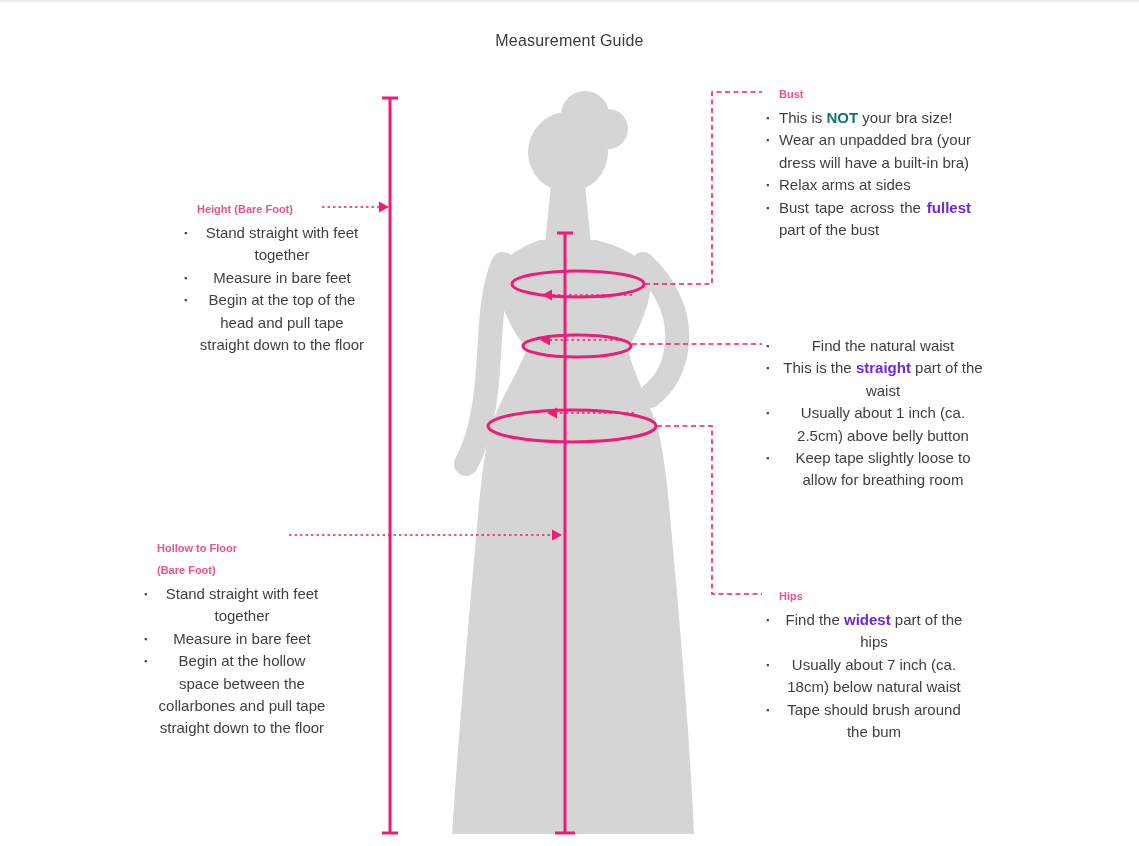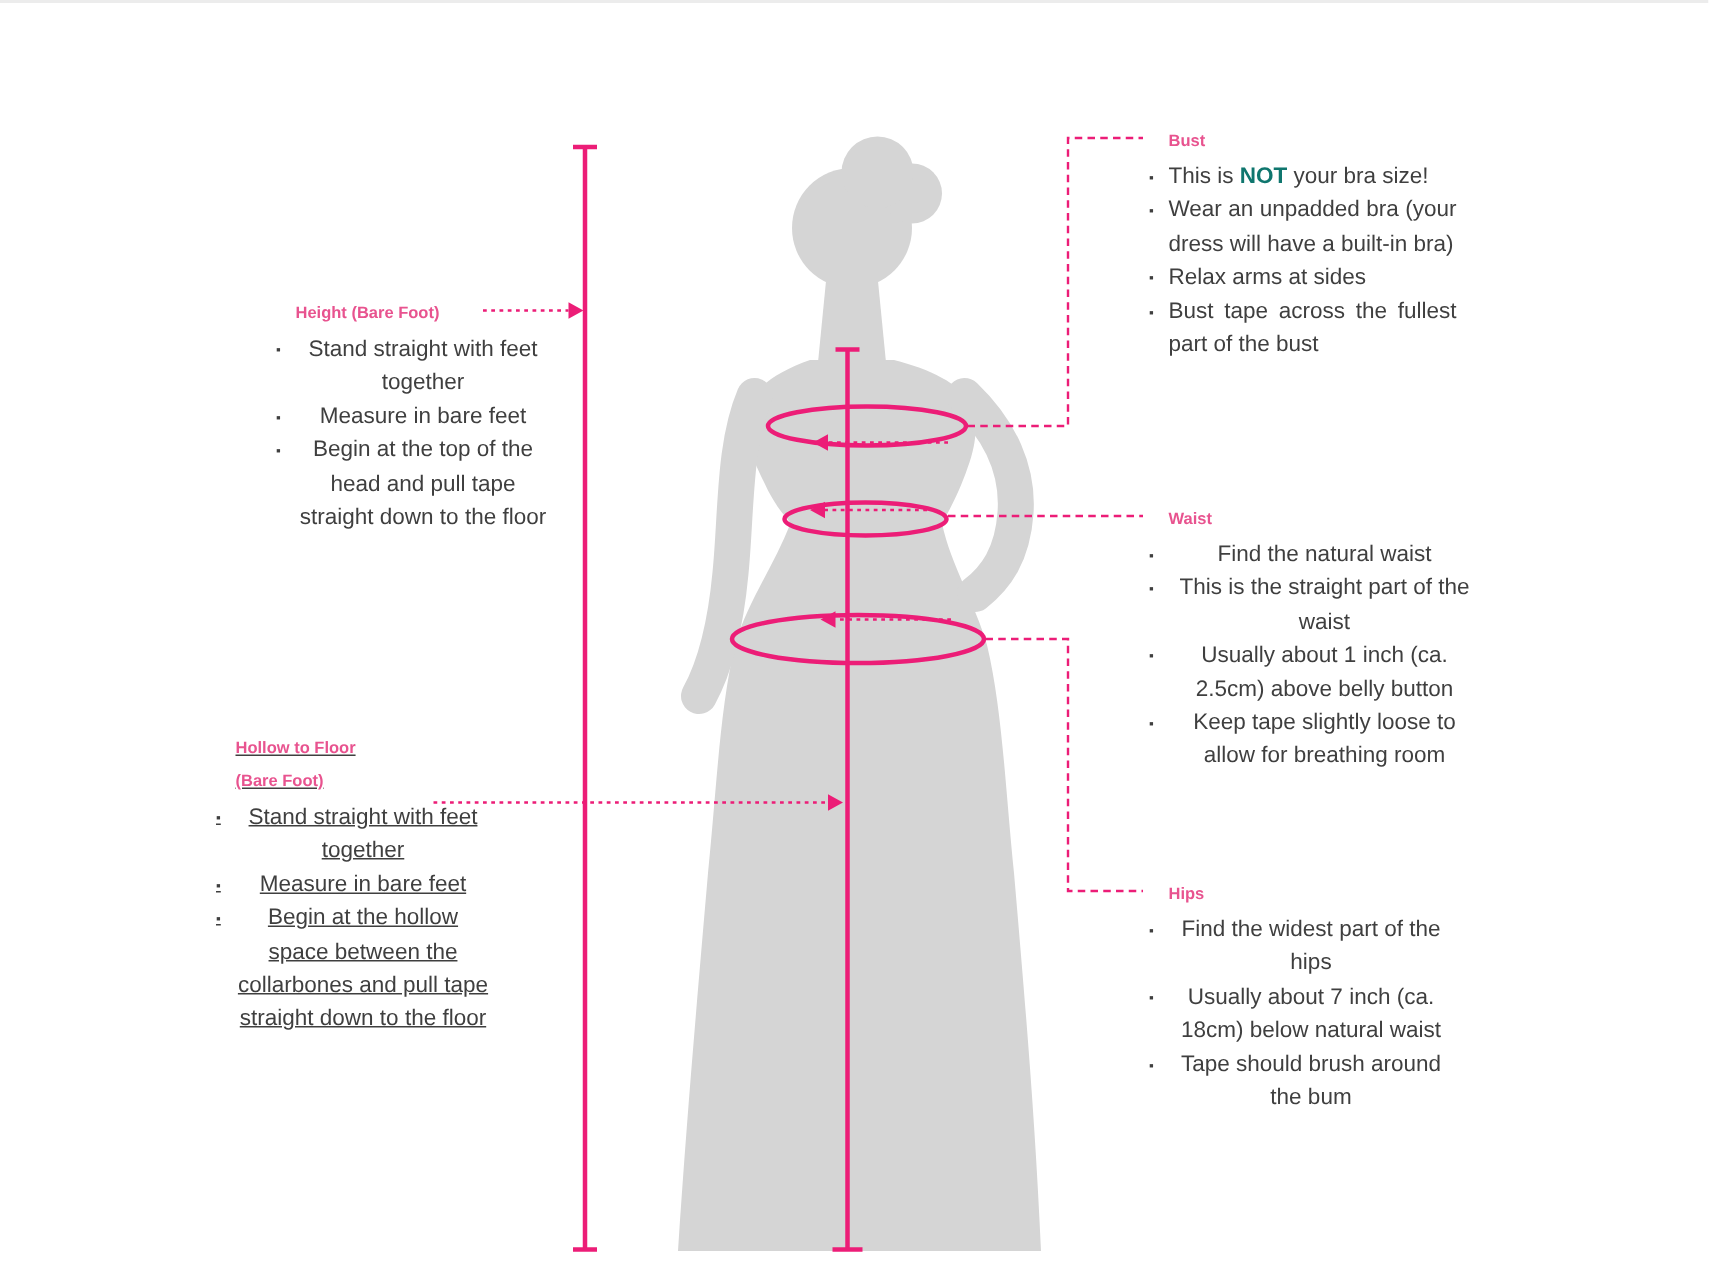--- a/index.html
+++ b/index.html
@@ -40,34 +40,35 @@
   .panel li { display: flex; }
   .marker {
     flex: 0 0 13px;
     width: 13px;
     font-size: 9px;
     line-height: 22.4px;
     color: #3f3f3f;
   }
   .txt { flex: 1; text-align: center; }
   .hl-red  { color: #0f766e; font-weight: bold; }
-  .hl-pink { color: #404040; font-weight: normal; }
+  .hl-pink { color: #6d28d9; font-weight: bold; }
 
   #height { left: 144px; top: 196px; width: 183px; margin-left: 40px; }
-  #hollow { left: 144px; top: 486px; width: 183px; text-decoration: underline; }
+  #hollow { left: 144px; top: 535px; width: 183px; }
   #bust   { left: 766px; top: 81px;  width: 205px; }
   #bust .txt { text-align: justify; }
   #waist  { left: 766px; top: 333px; width: 221px; }
   #hips   { left: 766px; top: 583px; width: 203px; }
 </style>
 </head>
 <body>
 
 <div class="canvas">
 
+  <h1 class="title">Measurement Guide</h1>
 
   <svg class="overlay" viewBox="0 0 1139 846" aria-hidden="true">
 
     <g fill="#D5D5D5">
       <circle cx="568" cy="150" r="40"></circle>
       <circle cx="608" cy="127" r="20"></circle>
       <circle cx="585" cy="113" r="24"></circle>
       <path d="M551,182 L585,182 L591,243 L545,243 Z"></path>
       <path d="M540,238 C515,247 500,258 498,275 C496,295 505,310 512,325 C520,340 524,342 527,347
            C516,375 498,400 490,428 C480,470 478,520 472,580 C466,650 458,740 452,832
@@ -174,21 +175,20 @@
           <span class="txt"><span>Relax arms at sides</span></span>
         </li>
         <li>
           <span class="marker">▪</span>
           <span class="txt"><span>Bust tape across the </span><span class="hl-pink">fullest</span><span> part of the bust</span></span>
         </li>
       </ul>
   </section>
 
   <section class="panel" id="waist">
-    <h2>Waist</h2>
     <ul>
         <li>
           <span class="marker">▪</span>
           <span class="txt"><span>Find the natural waist</span></span>
         </li>
         <li>
           <span class="marker">▪</span>
           <span class="txt"><span>This is the </span><span class="hl-pink">straight</span><span> part of the waist</span></span>
         </li>
         <li>

